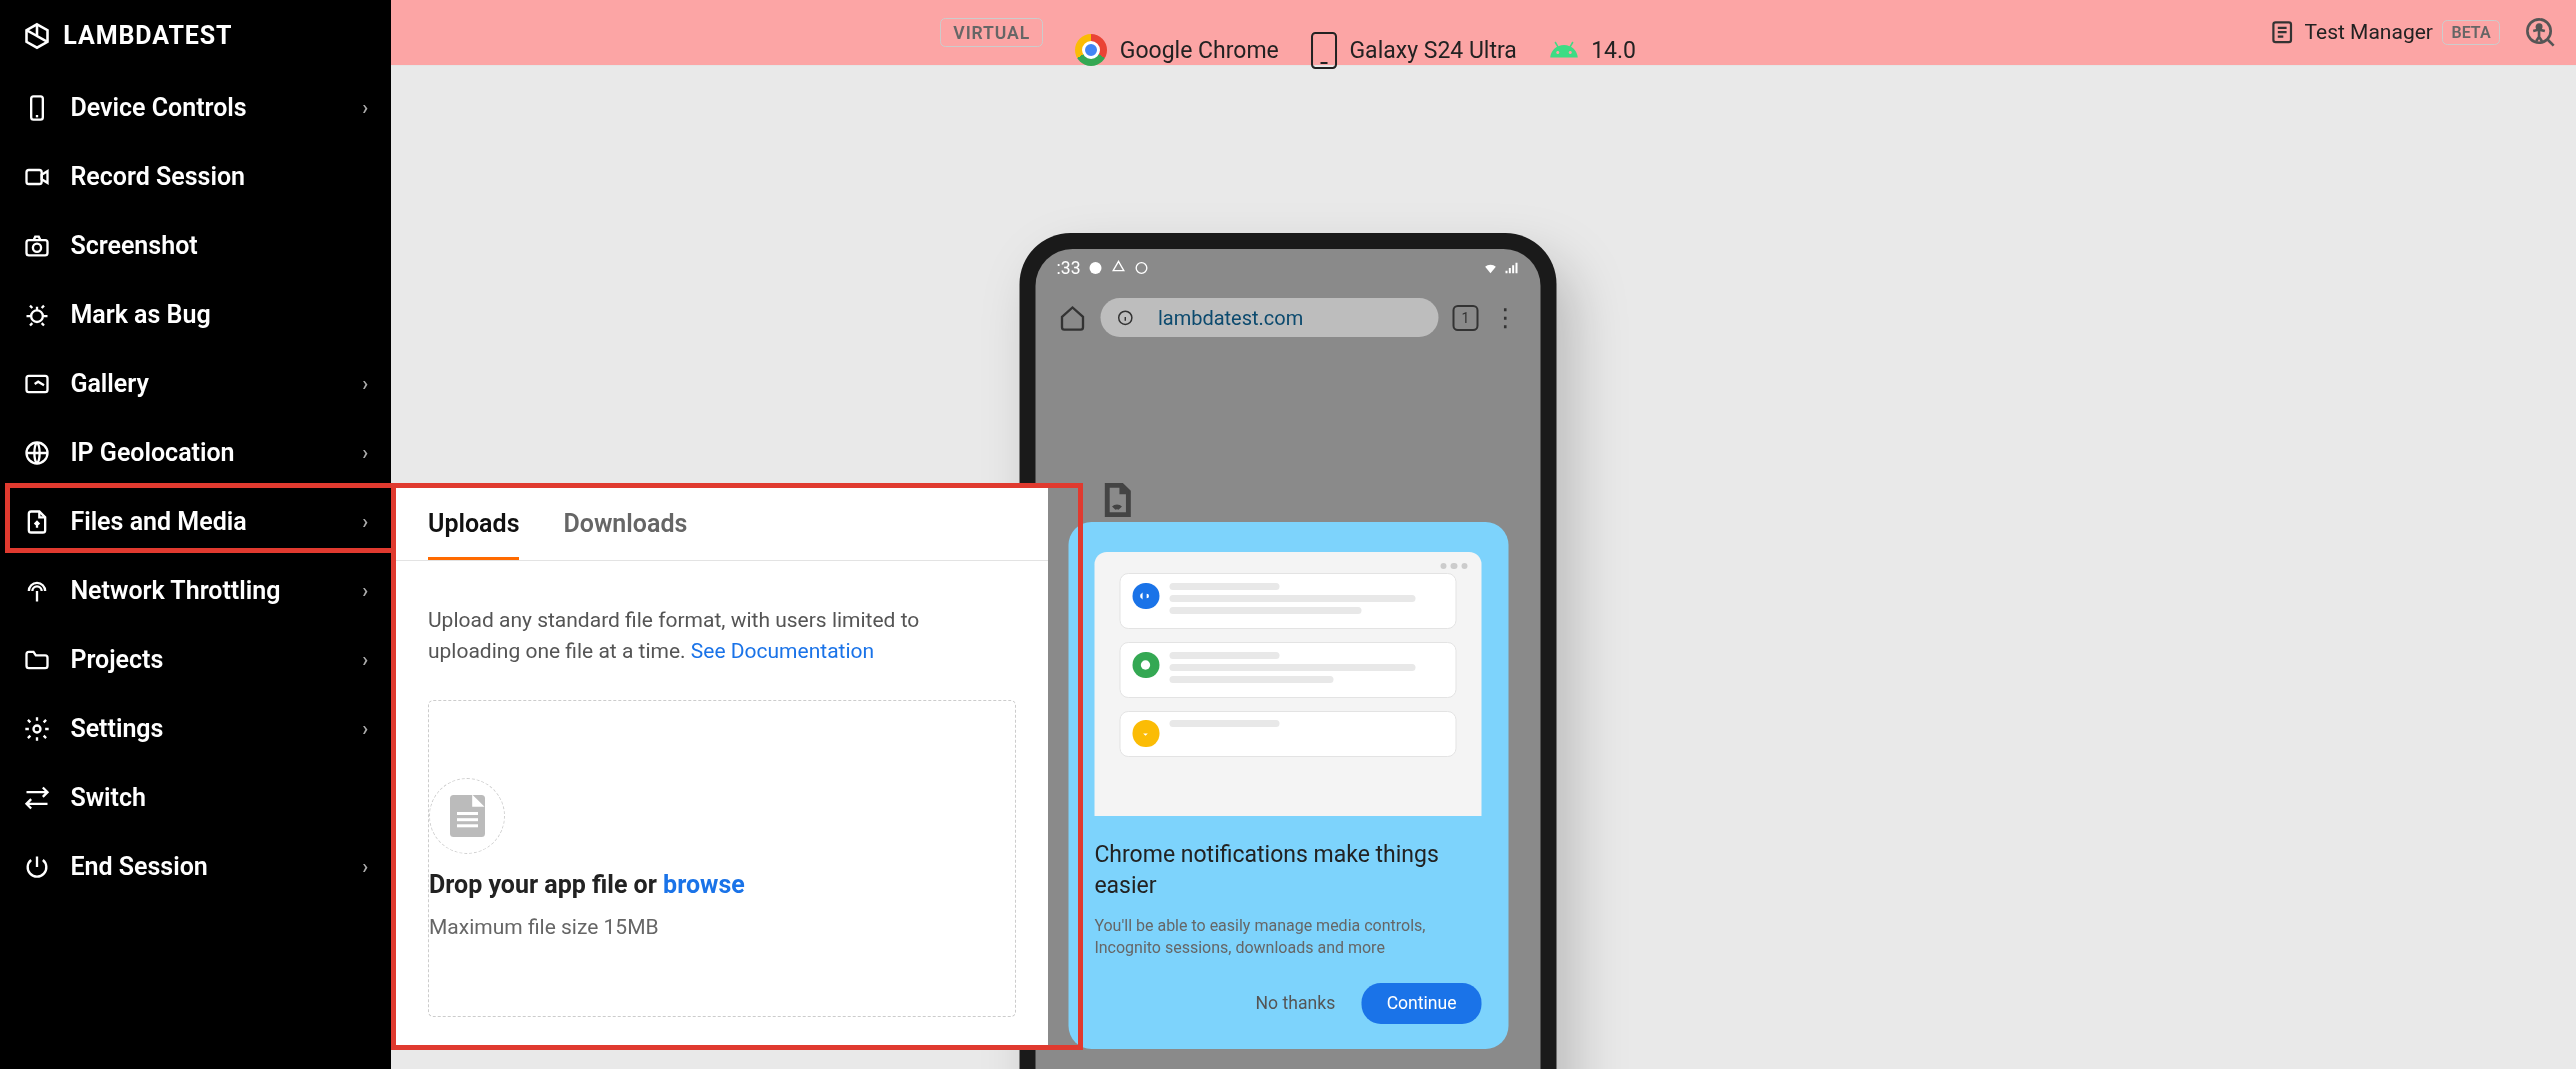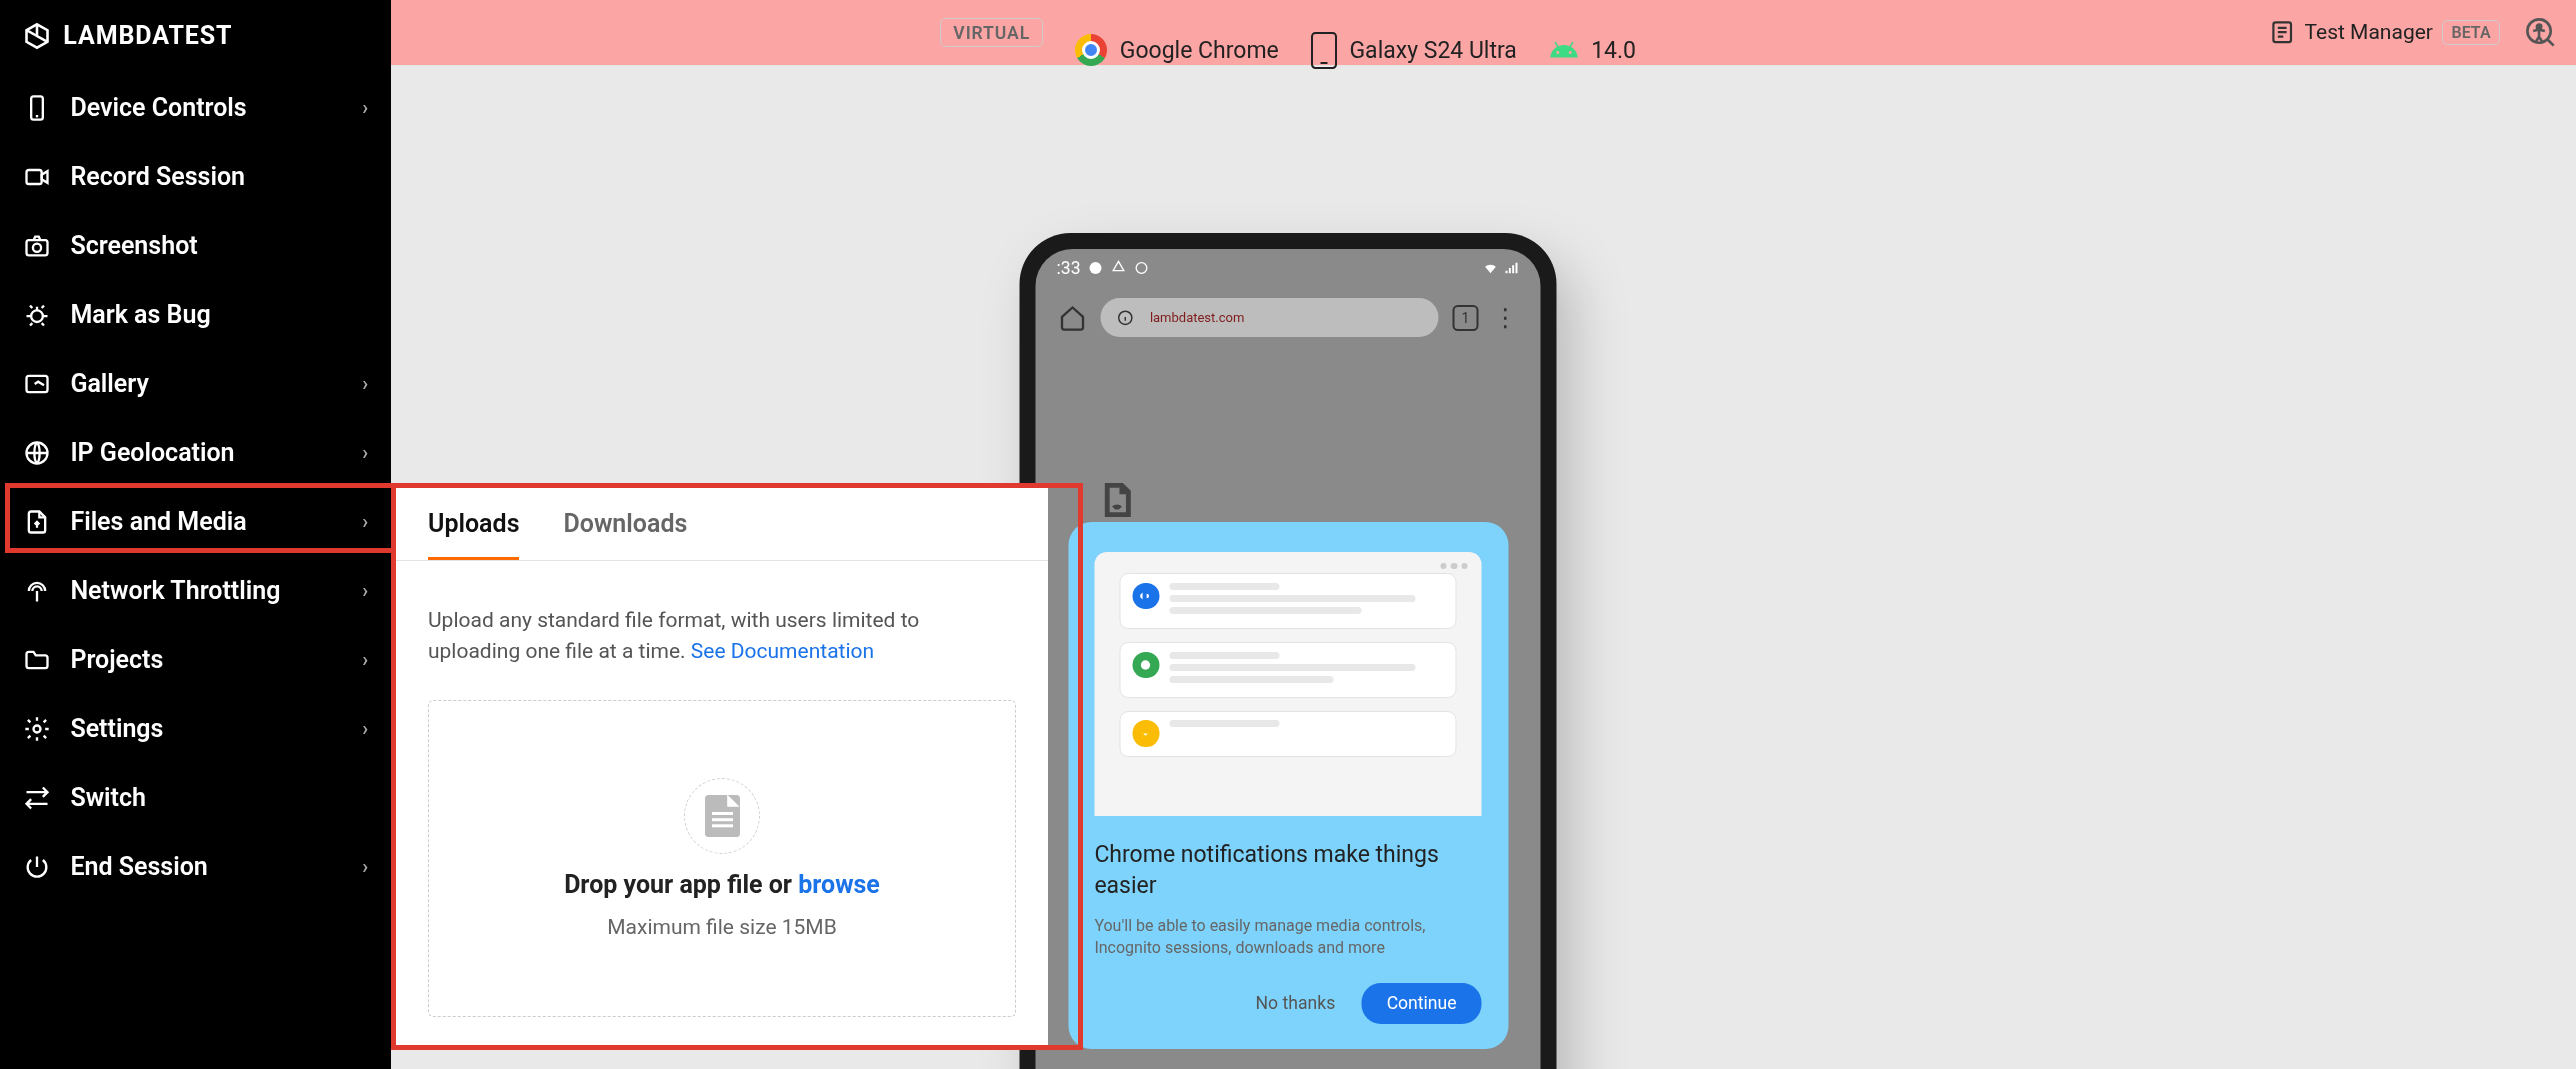--- a/index.html
+++ b/index.html
@@ -29,39 +29,39 @@
   .side-highlight{position:absolute;top:483px;left:5.3px;width:386px;height:70px;border:5.3px solid #e03a2f;border-right:none;z-index:5;pointer-events:none;}
   
   .panel-highlight{position:absolute;top:483px;left:391px;width:692px;height:567px;border:5.3px solid #e03a2f;z-index:5;pointer-events:none;}
   .panel{position:absolute;top:488px;left:396px;width:652px;height:557px;background:#fff;z-index:4;}
   .tabs{display:flex;gap:44px;padding:21px 32px 0;border-bottom:0.9px solid #e3e3e3;}
   .tab{font-size:25px;font-weight:600;color:#666;padding-bottom:19.4px;cursor:pointer;}
   .tab.active{color:#111;border-bottom:3.5px solid #ff6a00;margin-bottom:-0.9px;}
   .panel-body{padding:26px 32px;margin-top:18px;}
   .panel-desc{font-size:21px;color:#555;line-height:1.5;}
   .panel-desc a{color:#1a73e8;text-decoration:none;}
-  .dropzone{margin-top:32px;border:1.8px dashed #ccc;border-radius:5.3px;height:317px;display:flex;flex-direction:column;align-items:center;justify-content:center;gap:16px;}
+  .dropzone{margin-top:32px;border:1.8px dashed #ccc;border-radius:5.3px;height:317px;display:flex;flex-direction:column;justify-content:center;gap:16px;}
   .dz-circle{width:76px;height:76px;border:1.8px dashed #ccc;border-radius:50%;display:flex;align-items:center;justify-content:center;}
   .dz-file{width:35px;height:42px;background:#bbb;border-radius:3.5px;position:relative;}
   .dz-file::before{content:"";position:absolute;top:0;right:0;width:12.3px;height:12.3px;background:#fff;clip-path:polygon(0 0,100% 100%,0 100%);} 
   .dz-file::after{content:"";position:absolute;left:7px;right:7px;top:17.6px;height:2.6px;background:#fff;box-shadow:0 6.2px 0 #fff,0 12.3px 0 #fff;}
   .dz-title{font-size:25px;font-weight:700;color:#222;}
   .dz-title .browse{color:#1a73e8;}
   .dz-sub{font-size:21px;color:#666;}
   
   .phone-wrap{position:absolute;top:233px;left:50%;transform:translateX(-50%);width:537px;height:1040px;filter:drop-shadow(17.6px 26.4px 26.4px rgba(0,0,0,.2));}
   .phone{width:100%;height:100%;background:#1a1a1a;border-radius:51px;padding:16px;}
   .screen{width:100%;height:100%;background:#8a8a8a;border-radius:37px;overflow:hidden;position:relative;}
   .statusbar{height:37px;display:flex;align-items:center;justify-content:space-between;padding:0 21px;color:#fff;font-size:17.6px;}
   .statusbar .left{display:flex;gap:7px;align-items:center;}
   .statusbar .right{display:flex;gap:5.3px;align-items:center;}
   .si{width:16px;height:16px;}
   .urlbar{margin:5.3px 14px;background:rgba(255,255,255,.0);display:flex;align-items:center;gap:14px;padding:7px 8.8px;}
   .home-btn{width:28px;height:28px;stroke:#333;}
-  .url-pill{flex:1;background:#bdbdbd;border-radius:19.4px;height:39px;display:flex;align-items:center;gap:16px;padding:0 16px;color:#7f1d1d;font-size:13px;}
+  .url-pill{flex:1;background:#bdbdbd;border-radius:19.4px;height:39px;display:flex;align-items:center;gap:24px;padding:0 16px;color:#0c4a6e;font-size:20px;}
   .tab-box{width:26.4px;height:26.4px;border:2.2px solid #333;border-radius:5.3px;display:flex;align-items:center;justify-content:center;font-size:14px;color:#333;}
   .menu-dots{font-size:25px;color:#333;line-height:1;}
   .sad-file{position:absolute;top:229px;left:62px;width:39px;height:44px;}
   .sad-file svg{width:39px;height:44px;stroke:#444;fill:none;stroke-width:3;}
   .modal{position:absolute;top:273px;left:50%;transform:translateX(-50%);width:440px;background:#7dd3fc;border-radius:23px;padding:30px 26.4px 25px;}
   .modal-illus{background:#f4f4f4;border-radius:12.3px 12.3px 0 0;padding:21px 25px 0;height:264px;position:relative;overflow:hidden;}
   .win-dots{position:absolute;top:10.6px;right:14px;display:flex;gap:4.4px;}
   .win-dots span{width:6.2px;height:6.2px;background:#ccc;border-radius:50%;}
   .card{background:#fff;border:0.9px solid #e3e3e3;border-radius:8.8px;padding:8.8px 12.3px;margin-bottom:12.3px;display:flex;gap:10.6px;align-items:flex-start;}
   .badge{width:26.4px;height:26.4px;border-radius:50%;flex:0 0 26.4px;display:flex;align-items:center;justify-content:center;}

